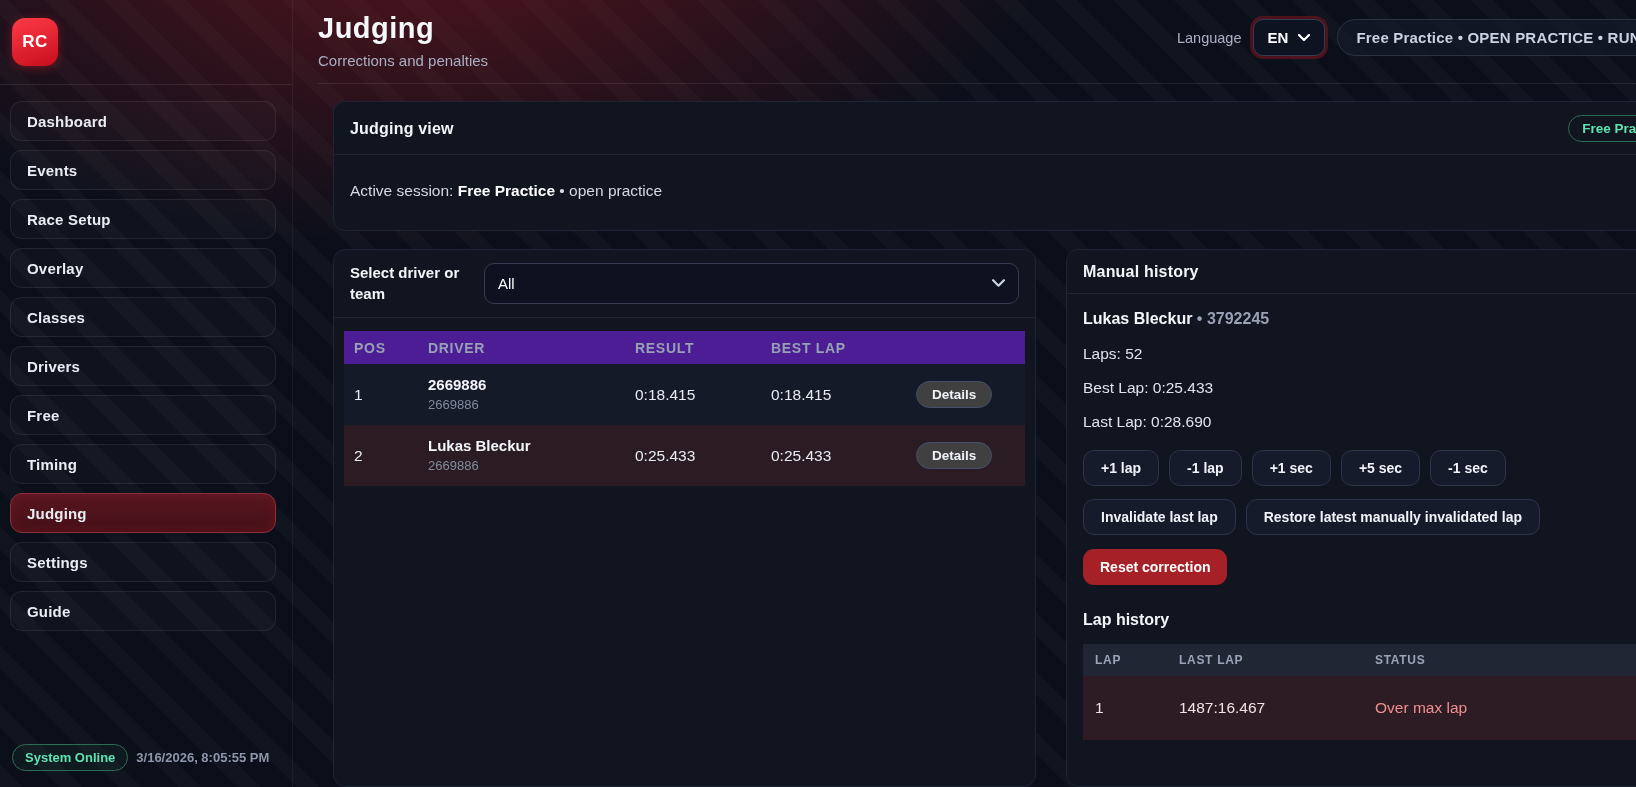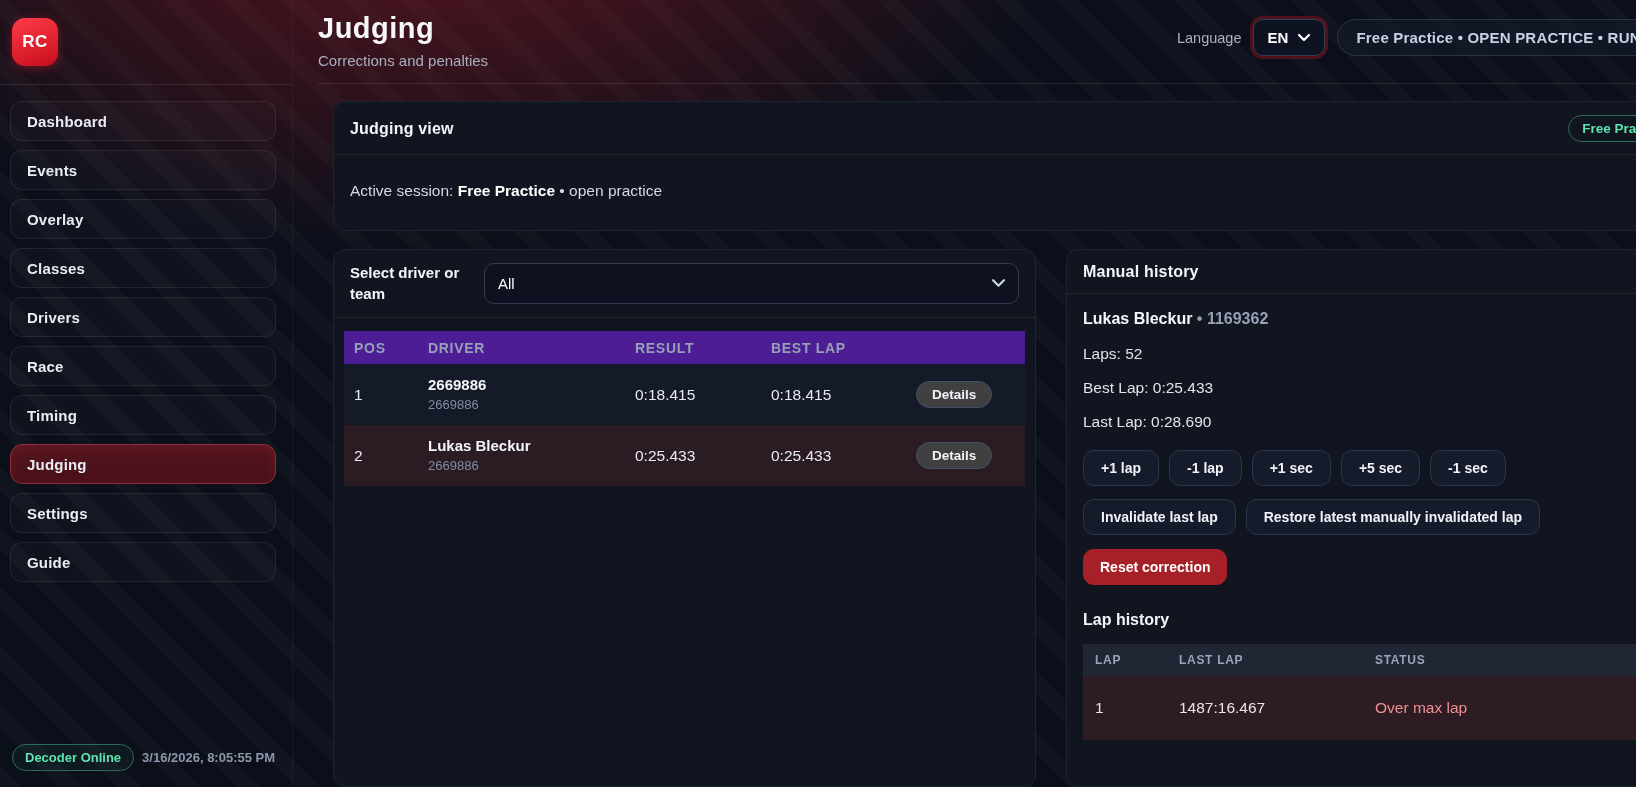--- a/index.html
+++ b/index.html
@@ -191,47 +191,50 @@
     </div>
 
     <nav class="nav" id="nav-list">
         <div class="nav-item">
           <span>Dashboard</span>
         </div>
         <div class="nav-item">
           <span>Events</span>
         </div>
         <div class="nav-item">
+          <span>Race Setup</span>
+        </div>
+        <div class="nav-item">
           <span>Overlay</span>
         </div>
         <div class="nav-item">
           <span>Classes</span>
         </div>
         <div class="nav-item">
           <span>Drivers</span>
         </div>
         <div class="nav-item">
-          <span>Race</span>
+          <span>Free</span>
         </div>
         <div class="nav-item">
           <span>Timing</span>
         </div>
         <div class="nav-item active">
           <span>Judging</span>
         </div>
         <div class="nav-item">
           <span>Settings</span>
         </div>
         <div class="nav-item">
           <span>Guide</span>
         </div>
       </nav>
 
     <div class="side-footer">
-      <span class="decoder-badge">Decoder Online</span>
+      <span class="decoder-badge">System Online</span>
       <span class="timestamp">3/16/2026, 8:05:55 PM</span>
     </div>
   </aside>
 
   <div class="main">
     <div class="main-inner">
 
       <header class="topbar">
         <div>
           <h1 class="page-title">Judging</h1>
@@ -307,21 +310,21 @@
               </div>
           </div>
         </section>
 
         <section class="card right-card">
           <div class="card-head">
             <span class="card-title">Manual history</span>
           </div>
           <div class="ma-body">
             <div class="ma-driver">
-              <span class="nm">Lukas Bleckur</span><span class="num"> • 1169362</span>
+              <span class="nm">Lukas Bleckur</span><span class="num"> • 3792245</span>
             </div>
             <div class="ma-line">Laps: 52</div>
             <div class="ma-line">Best Lap: 0:25.433</div>
             <div class="ma-line" style="margin-bottom:0">Last Lap: 0:28.690</div>
 
             <div class="btn-row" id="quick-buttons">
                 <button class="action-btn">+1 lap</button>
                 <button class="action-btn">-1 lap</button>
                 <button class="action-btn">+1 sec</button>
                 <button class="action-btn">+5 sec</button>

